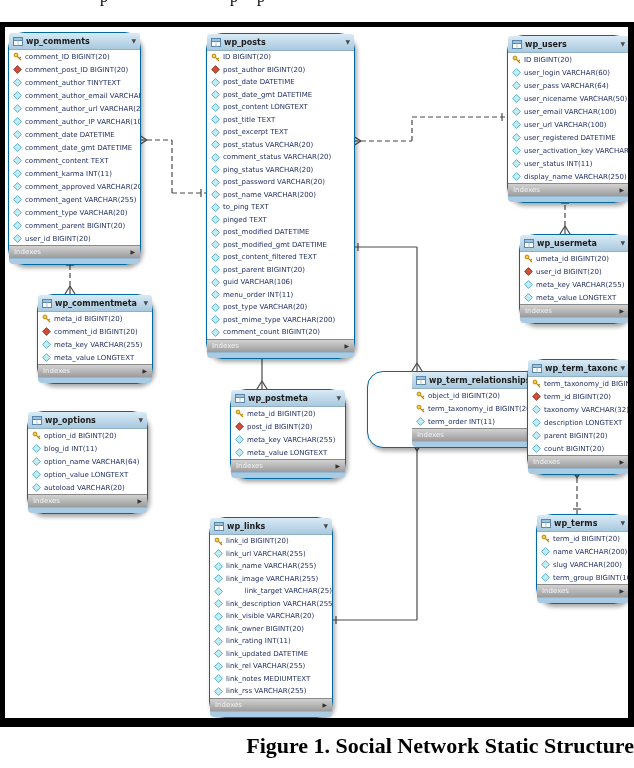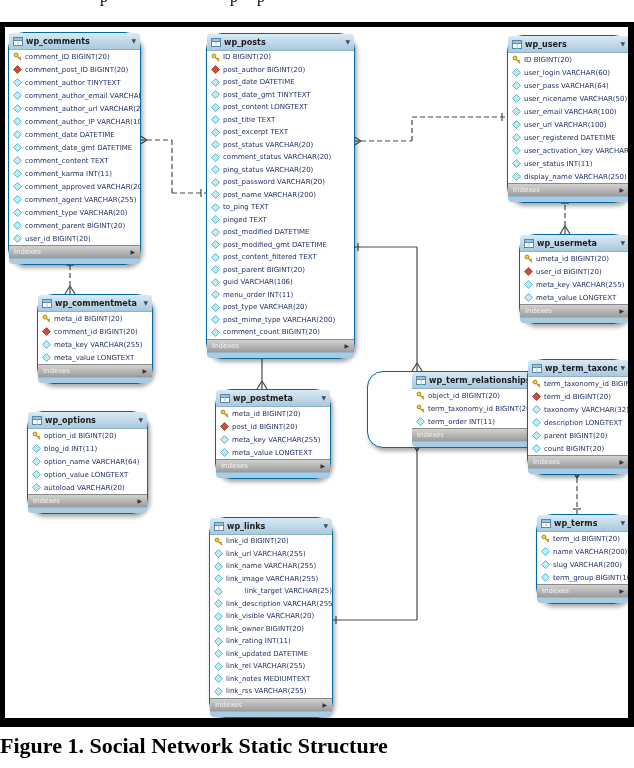--- a/index.html
+++ b/index.html
@@ -29,21 +29,21 @@
   .tbl-body{background:#fff;}
   .row{display:flex;align-items:center;gap:3px;padding:0 0 0 4px;white-space:nowrap;overflow:hidden;}
   .clb{font-size:7px;color:#1c2a5e;letter-spacing:0;}
   .cic{display:inline-flex;flex:0 0 auto;}
   .tbl-ft{height:12px;display:flex;align-items:center;padding:0 5px;
           background:linear-gradient(#d2d2d2,#9b9b9b);border-top:1px solid #8a8a8a;}
   .ftl{font-size:7px;color:#f1f1f1;}
   .fta{margin-left:auto;font-size:6px;color:#333;line-height:1;}
   .tbl-strip{height:5px;background:#a9cbe3;border-top:1px solid #93b7d0;border-radius:0 0 4px 4px;}
   
-  .caption{position:absolute;left:0;top:733px;width:634px;text-align:left;
+  .caption{position:absolute;left:0;top:733px;width:634px;text-align:right;
            font-family:"Liberation Serif",serif;font-weight:bold;font-size:22px;color:#000;z-index:4;}
 </style>
 </head>
 <body>
 
 <div class="page">
 
   <div class="top-fragments">
     <span style="left:100px">p</span>
     <span style="left:230px">p</span>
@@ -283,21 +283,21 @@
               </svg>
             </span>
             <span class="clb">post_date DATETIME</span>
           </div>
           <div class="row" style="height: 12.5px;">
             <span class="cic">
               <svg width="9" height="9" viewBox="0 0 9 9">
                 <path d="M4.5 0.6 L8.4 4.5 L4.5 8.4 L0.6 4.5 Z" fill="#bfeef7" stroke="#3fa0c0" stroke-width="0.8"></path>
               </svg>
             </span>
-            <span class="clb">post_date_gmt TINYTEXT</span>
+            <span class="clb">post_date_gmt DATETIME</span>
           </div>
           <div class="row" style="height: 12.5px;">
             <span class="cic">
               <svg width="9" height="9" viewBox="0 0 9 9">
                 <path d="M4.5 0.6 L8.4 4.5 L4.5 8.4 L0.6 4.5 Z" fill="#bfeef7" stroke="#3fa0c0" stroke-width="0.8"></path>
               </svg>
             </span>
             <span class="clb">post_content LONGTEXT</span>
           </div>
           <div class="row" style="height: 12.5px;">
@@ -712,21 +712,21 @@
             </span>
             <span class="clb">autoload VARCHAR(20)</span>
           </div>
         </div>
         <div class="tbl-ft">
           <span class="ftl">Indexes</span>
           <span class="fta">▶</span>
         </div>
         <div class="tbl-strip"></div>
       </div>
-      <div class="tbl" style="left: 215px; top: 389px; width: 114px;">
+      <div class="tbl" style="left: 230px; top: 389px; width: 114px;">
         <div class="tbl-hd">
           <span class="hic">
             <svg width="10" height="9">
               <rect x="0.5" y="0.5" width="9" height="8" fill="#fff" stroke="#5a87a8"></rect>
               <rect x="0.5" y="0.5" width="9" height="3" fill="#9cc3de" stroke="#5a87a8"></rect>
               <line x1="5" y1="3.5" x2="5" y2="8.5" stroke="#9cc3de"></line>
             </svg>
           </span>
           <span class="ttl">wp_postmeta</span>
           <span class="chev">▼</span>

